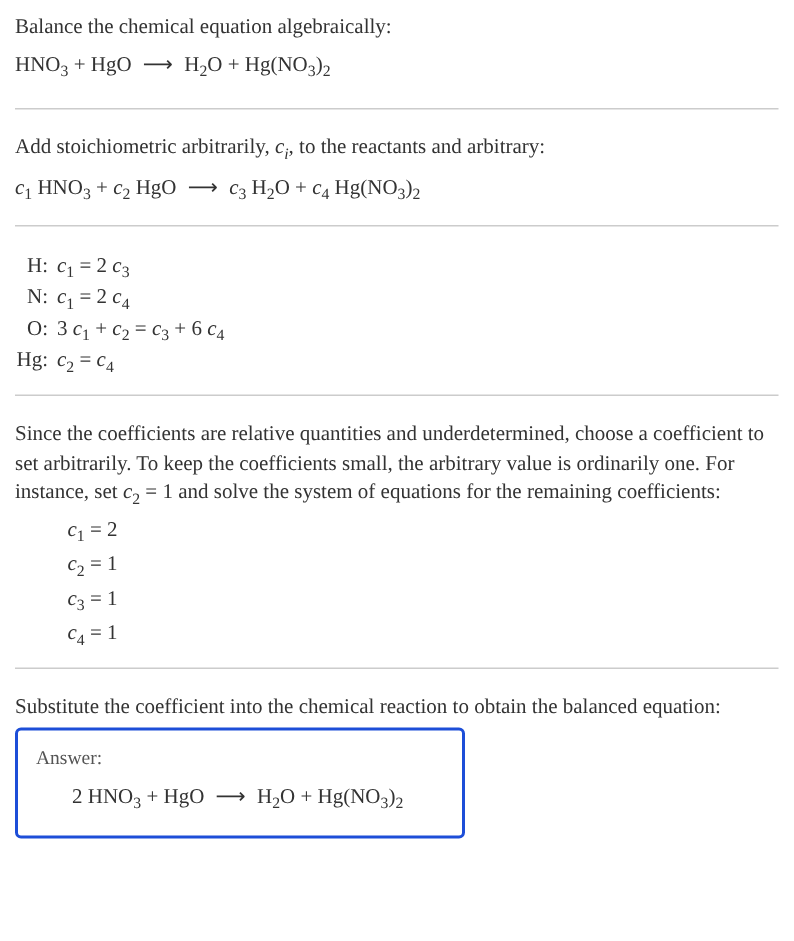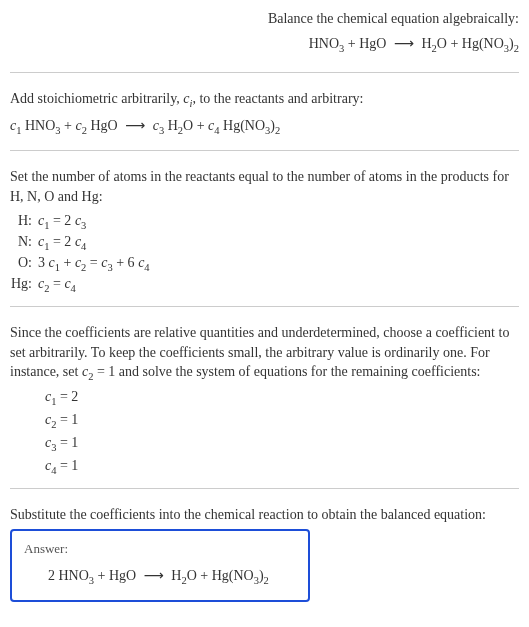--- a/index.html
+++ b/index.html
@@ -13,21 +13,20 @@
       color: #333;
       background: #fff;
       width: 529px;
       padding: 8px 10px;
     }
     .section {
       margin-bottom: 10px;
     }
     .section-top {
       margin-bottom: 16px;
-      text-align: right;
     }
     hr.divider {
       border: none;
       border-top: 1px solid #ccc;
       margin: 12px 0 16px 0;
     }
     .line {
       line-height: 1.5;
       margin-bottom: 2px;
     }
@@ -102,21 +101,20 @@
     <span>Add stoichiometric arbitrarily, </span><span class="italic">c</span><sub class="italic">i</sub><span>, to the reactants and arbitrary:</span>
   </div>
   <div class="equation">
     <span class="italic">c</span><sub>1</sub><span> HNO</span><sub>3</sub><span> + </span><span class="italic">c</span><sub>2</sub><span> HgO  </span><span class="arrow">⟶</span><span>  </span><span class="italic">c</span><sub>3</sub><span> H</span><sub>2</sub><span>O + </span><span class="italic">c</span><sub>4</sub><span> Hg(NO</span><sub>3</sub><span>)</span><sub>2</sub>
   </div>
 </div>
 
 <hr class="divider">
 
 <div class="section">
-  <div class="plain">Set the number of atoms in the reactants equal to the number of atoms in the products for H, N, O and Hg:</div>
   <div class="atom-table">
     <div class="atom-row">
       <div class="atom-label">H:</div>
       <div><span class="italic">c</span><sub>1</sub><span> = 2 </span><span class="italic">c</span><sub>3</sub></div>
     </div>
     <div class="atom-row">
       <div class="atom-label">N:</div>
       <div><span class="italic">c</span><sub>1</sub><span> = 2 </span><span class="italic">c</span><sub>4</sub></div>
     </div>
     <div class="atom-row">
@@ -140,20 +138,20 @@
     <div class="line"><span class="italic">c</span><sub>1</sub><span> = 2</span></div>
     <div class="line"><span class="italic">c</span><sub>2</sub><span> = 1</span></div>
     <div class="line"><span class="italic">c</span><sub>3</sub><span> = 1</span></div>
     <div class="line"><span class="italic">c</span><sub>4</sub><span> = 1</span></div>
   </div>
 </div>
 
 <hr class="divider">
 
 <div class="section">
-  <div class="plain">Substitute the coefficients into the chemical reaction to obtain the balanced equation:</div>
+  <div class="plain">Substitute the coefficient into the chemical reaction to obtain the balanced equation:</div>
   <div class="answer-box">
     <div class="answer-label">Answer:</div>
     <div class="answer-eq">
       <span>2 HNO</span><sub>3</sub><span> + HgO  </span><span class="arrow">⟶</span><span>  H</span><sub>2</sub><span>O + Hg(NO</span><sub>3</sub><span>)</span><sub>2</sub>
     </div>
   </div>
 </div>
 
 </body></html>

